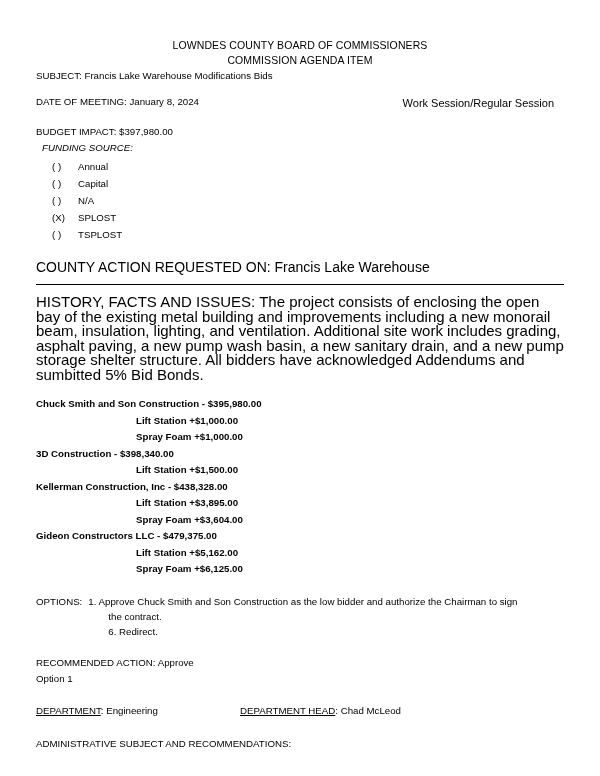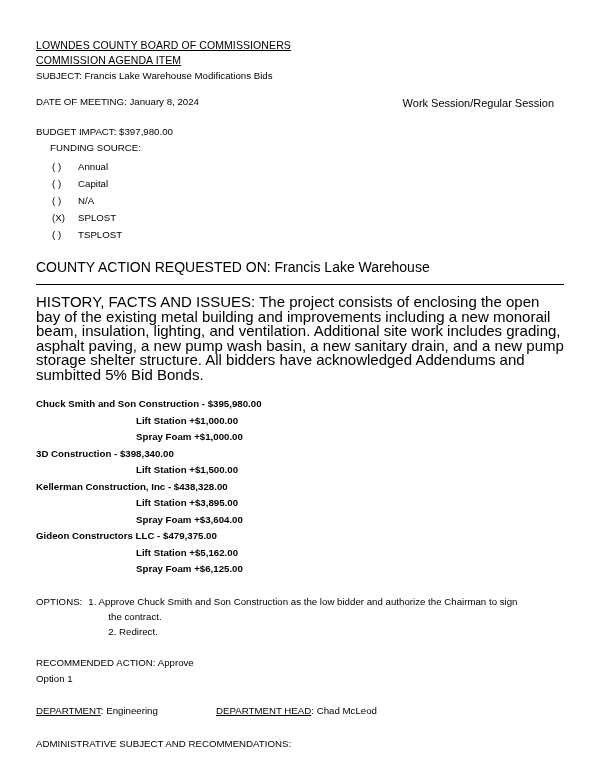--- a/index.html
+++ b/index.html
@@ -16,22 +16,22 @@
     overflow: hidden;
   }
   .page {
     position: relative;
     width: 600px;
     height: 776px;
     box-sizing: border-box;
     padding: 30px 36px 0 36px;
   }
   .header {
+    text-align: center;
     margin-top: 8px;
-    text-decoration: underline;
   }
   .header-line {
     font-size: 10.5px;
     letter-spacing: 0.1px;
     line-height: 15px;
   }
   .block {
   }
   .row {
     display: flex;
@@ -46,22 +46,23 @@
     font-size: 11px;
     padding-right: 10px;
     padding-top: 2px;
   }
   .budget {
     margin-top: 14px;
     line-height: 16px;
     font-size: 9.7px;
   }
   .funding-title {
-    margin-left: 14px;
-    line-height: 16px;
+    margin-left: 6px;
+    line-height: 16px;
+    font-style: italic;
   }
   .funding-list {
     margin-top: 2px;
   }
   .funding-item {
     display: flex;
     line-height: 17px;
     margin-left: 16px;
     font-size: 9.7px;
   }
@@ -120,21 +121,21 @@
     margin-top: 16px;
     font-size: 9.7px;
     line-height: 16px;
   }
   .dept-row {
     margin-top: 18px;
     display: flex;
     font-size: 9.7px;
   }
   .dept-left {
-    width: 180px;
+    width: 204px;
   }
   .u {
     text-decoration: underline;
   }
   .admin {
     margin-top: 22px;
     font-size: 9.7px;
   }
 </style>
 </head>
@@ -216,21 +217,21 @@
     <div class="bid-sub">Lift Station +$5,162.00</div>
     <div class="bid-sub">Spray Foam +$6,125.00</div>
   </div>
 
   <div class="options">
     <div class="options-body">
       <span class="options-label">OPTIONS:</span>
       <span class="options-items">
         <span>1. Approve Chuck Smith and Son Construction as the low bidder and authorize the Chairman to sign</span>
         <div class="opt-2">the contract.</div>
-        <div class="opt-2">2. Redirect.</div>
+        <div class="opt-2">6. Redirect.</div>
       </span>
     </div>
   </div>
 
   <div class="recommended">
     <div>
       <span>RECOMMENDED ACTION:</span>
       <span>Approve</span>
     </div>
     <div>Option 1</div>

